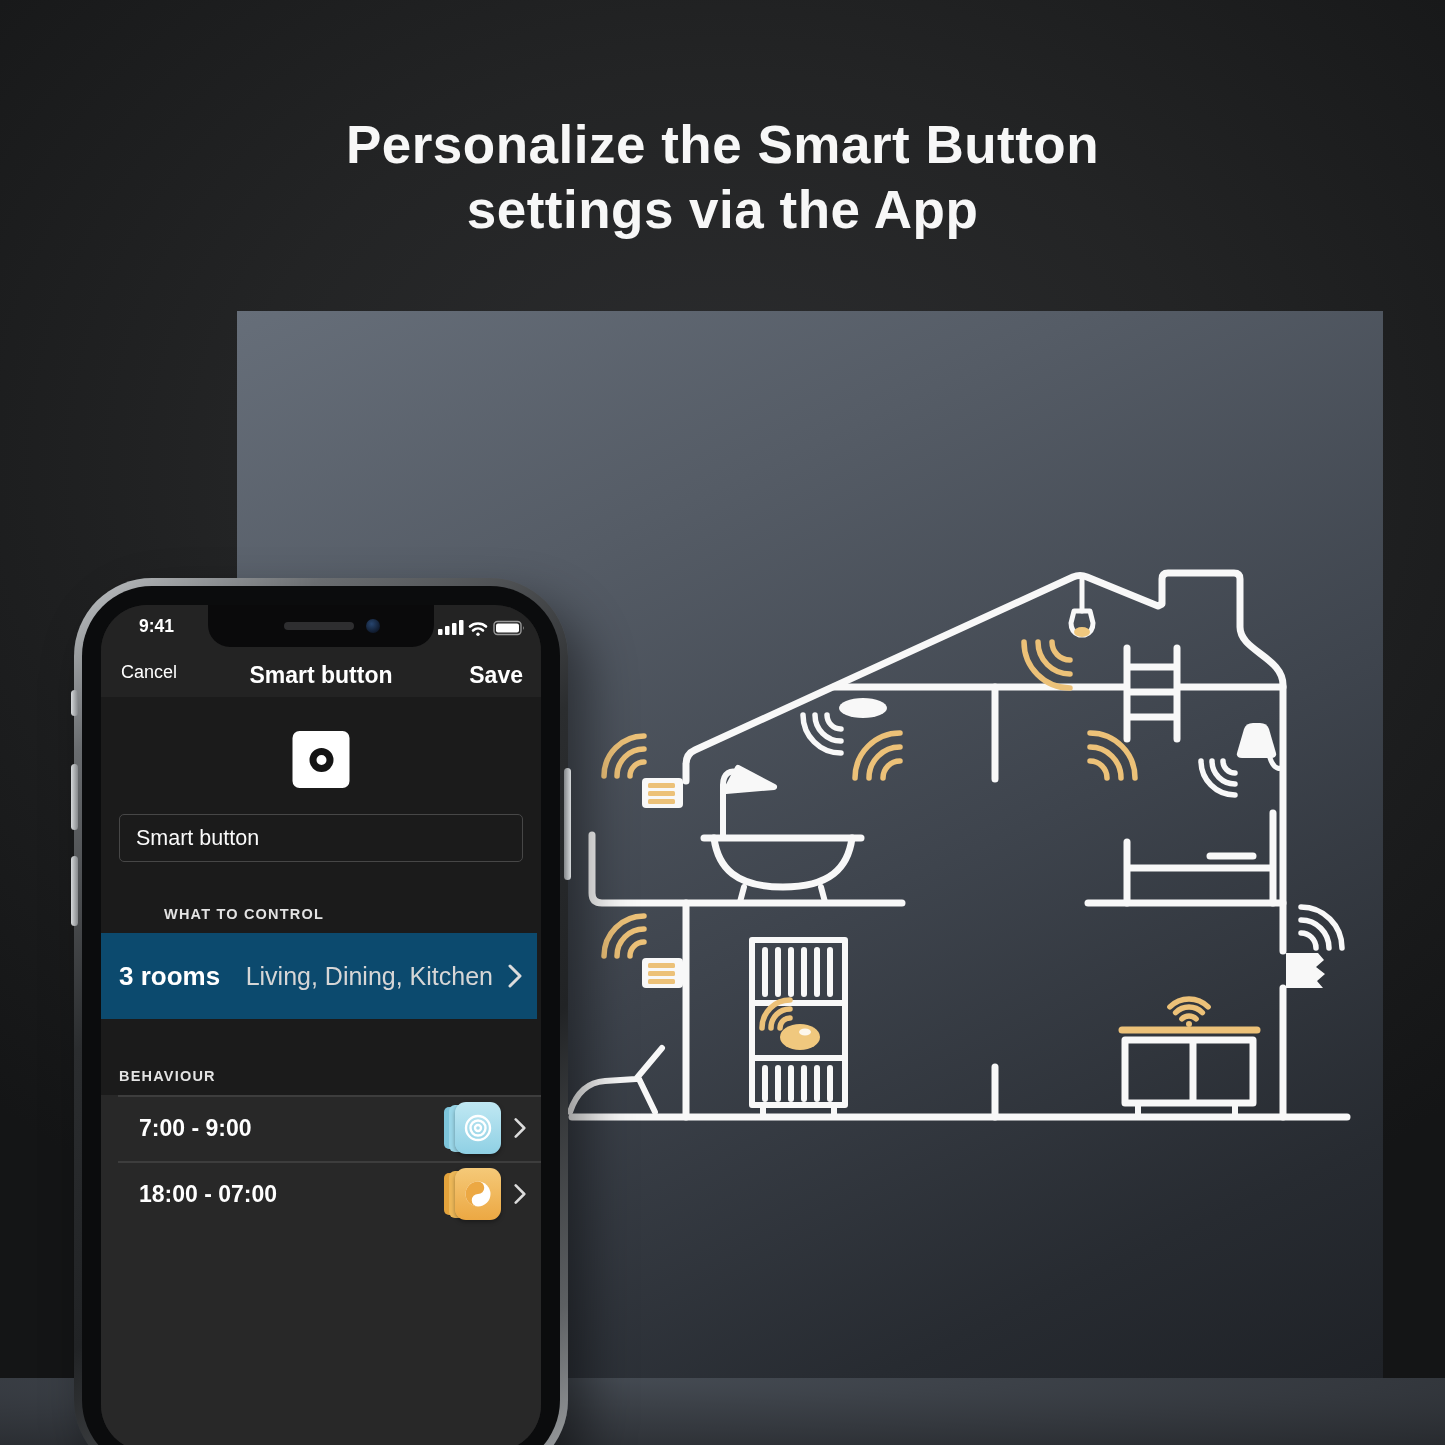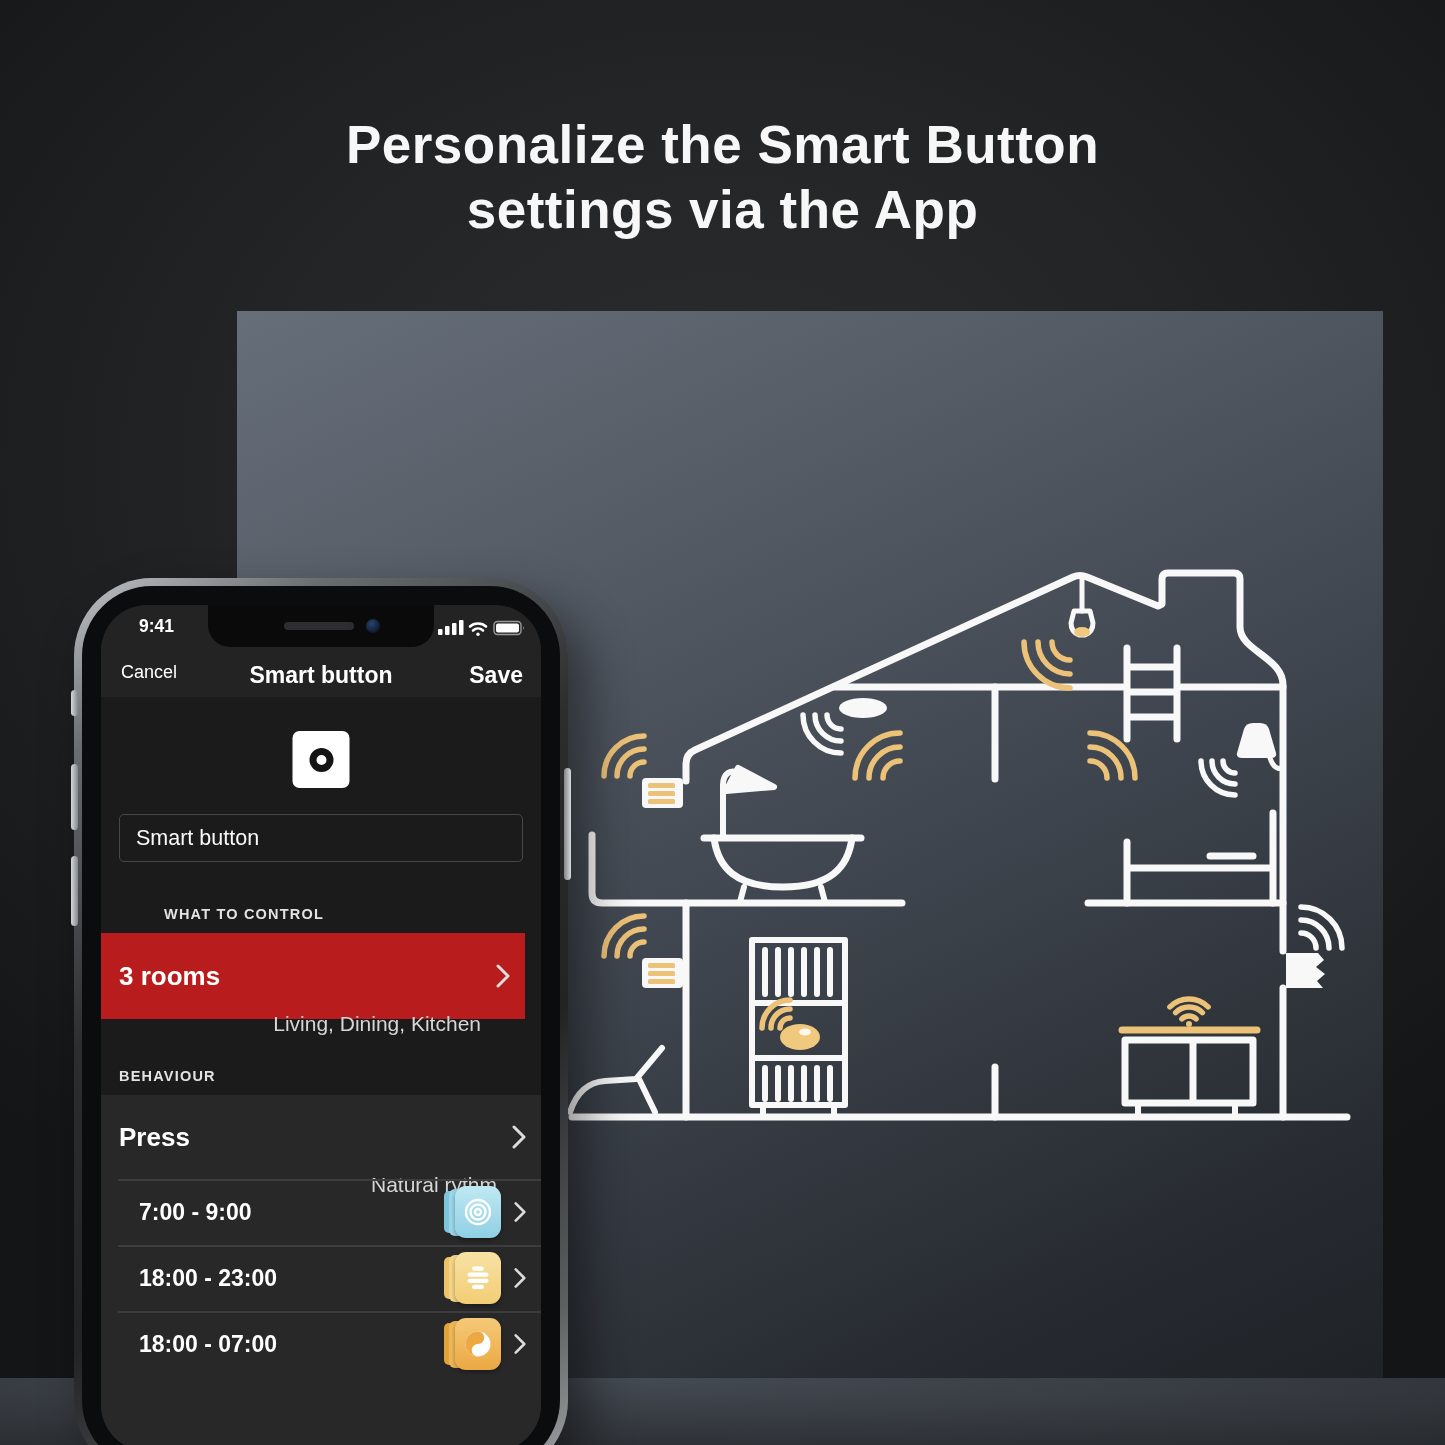--- a/index.html
+++ b/index.html
@@ -62,23 +62,23 @@
     border-radius:7px;background:#fff;display:flex;align-items:center;justify-content:center;}
   .appicon i{display:block;width:24px;height:24px;border-radius:50%;border:7px solid #141414;box-sizing:border-box;}
 
   .namefield{position:absolute;left:18px;right:18px;top:209px;height:48px;border:1.5px solid #474747;
     border-radius:5px;box-sizing:border-box;display:flex;align-items:center;padding-left:16px;
     font-size:21.5px;color:#fafafa;}
 
   .sec-header{position:absolute;left:18px;font-size:14.5px;font-weight:700;letter-spacing:1.2px;color:#e3e3e3;}
   .hdr1{top:301px;margin-left:45px;} .hdr2{top:463px;}
 
-  .ctl-row{position:absolute;left:0;right:16px;top:328px;height:86px;background:#b91c1c;}
+  .ctl-row{position:absolute;left:0;right:4px;top:328px;height:86px;background:#0c4a6e;}
   .row-label{position:absolute;left:18px;top:50%;transform:translateY(-50%);font-size:26px;font-weight:700;color:#fff;}
-  .row-value{position:absolute;right:44px;top:50%;transform:translateY(-50%);font-size:21px;color:#d6d6d6;margin-top:48px;}
+  .row-value{position:absolute;right:44px;top:50%;transform:translateY(-50%);font-size:25px;color:#d6d6d6;}
   .row-chev{position:absolute;right:15px;top:50%;transform:translateY(-50%);}
 
   .sched-band{position:absolute;left:0;right:0;top:490px;bottom:0;background:#282828;}
   .press-row{position:relative;height:84px;}
   .sched-row{position:relative;height:66px;}
   .divider{position:absolute;left:17px;right:0;top:0;height:1.5px;background:#3d3d3d;}
   .sched-time{position:absolute;left:38px;top:50%;transform:translateY(-50%);font-size:23px;font-weight:700;color:#fff;}
 
   
   .scene{position:absolute;left:343px;top:50%;transform:translateY(-50%);width:57px;height:52px;}
@@ -273,27 +273,20 @@
           <span class="row-label">3 rooms</span>
           <span class="row-value">Living, Dining, Kitchen</span>
           <svg class="row-chev" width="14" height="24" viewBox="0 0 14 24">
             <path d="M 2,2 L 12,12 L 2,22" fill="none" stroke="#dcdcdc" stroke-width="3" stroke-linecap="round" stroke-linejoin="round"></path>
           </svg>
         </div>
 
         <div class="sec-header hdr2">BEHAVIOUR</div>
 
         <div class="sched-band">
-          <div class="press-row">
-            <span class="row-label">Press</span>
-            <span class="row-value">Natural rythm</span>
-            <svg class="row-chev" width="14" height="24" viewBox="0 0 14 24">
-              <path d="M 2,2 L 12,12 L 2,22" fill="none" stroke="#dcdcdc" stroke-width="3" stroke-linecap="round" stroke-linejoin="round"></path>
-            </svg>
-          </div>
 
           <div class="sched-row">
             <div class="divider"></div>
             <span class="sched-time">7:00 - 9:00</span>
             <span class="scene sc-energize">
               <span class="s1"></span>
                 <span class="s2"></span>
               <span class="card">
                   <svg width="30" height="30" viewBox="0 0 30 30">
                 <g fill="none" stroke="#fff" stroke-width="2.4">
@@ -303,41 +296,20 @@
                 </g>
                   </svg>
                 </span>
             </span>
             <svg class="row-chev" width="12" height="21" viewBox="0 0 14 24">
               <path d="M 2,2 L 12,12 L 2,22" fill="none" stroke="#dcdcdc" stroke-width="3" stroke-linecap="round" stroke-linejoin="round"></path>
             </svg>
           </div>
 
 
-          <div class="sched-row">
-            <div class="divider"></div>
-            <span class="sched-time">18:00 - 23:00</span>
-            <span class="scene sc-read">
-              <span class="s1"></span>
-                <span class="s2"></span>
-              <span class="card">
-                  <svg width="30" height="30" viewBox="0 0 30 30">
-                <g fill="#fff">
-                  <rect x="9" y="3.5" width="12" height="4.2" rx="2.1"></rect>
-                  <rect x="4.5" y="9.6" width="21" height="4.2" rx="2.1"></rect>
-                  <rect x="4.5" y="15.7" width="21" height="4.2" rx="2.1"></rect>
-                  <rect x="9" y="21.8" width="12" height="4.2" rx="2.1"></rect>
-                </g>
-                  </svg>
-                </span>
-            </span>
-            <svg class="row-chev" width="12" height="21" viewBox="0 0 14 24">
-              <path d="M 2,2 L 12,12 L 2,22" fill="none" stroke="#dcdcdc" stroke-width="3" stroke-linecap="round" stroke-linejoin="round"></path>
-            </svg>
-          </div>
 
           <div class="sched-row">
             <div class="divider"></div>
             <span class="sched-time">18:00 - 07:00</span>
             <span class="scene sc-nightlight">
               <span class="s1"></span>
                 <span class="s2"></span>
               <span class="card">
                   <svg width="30" height="30" viewBox="0 0 30 30">
                 <circle cx="15" cy="15" r="12.5" fill="#fff"></circle>

